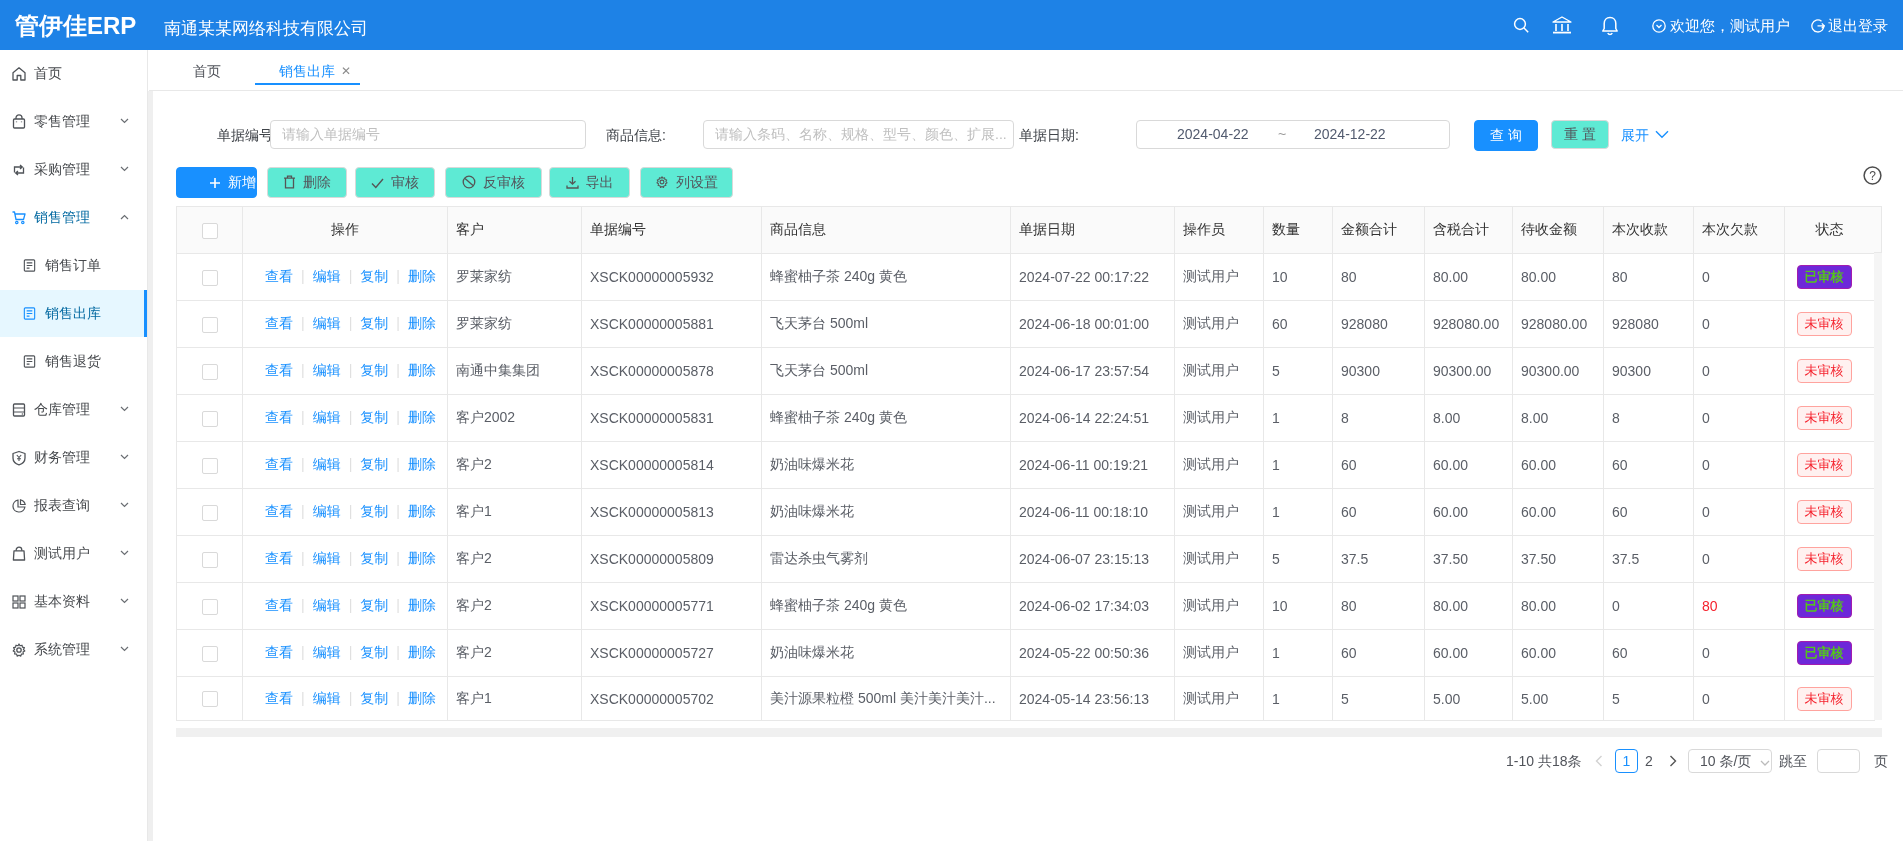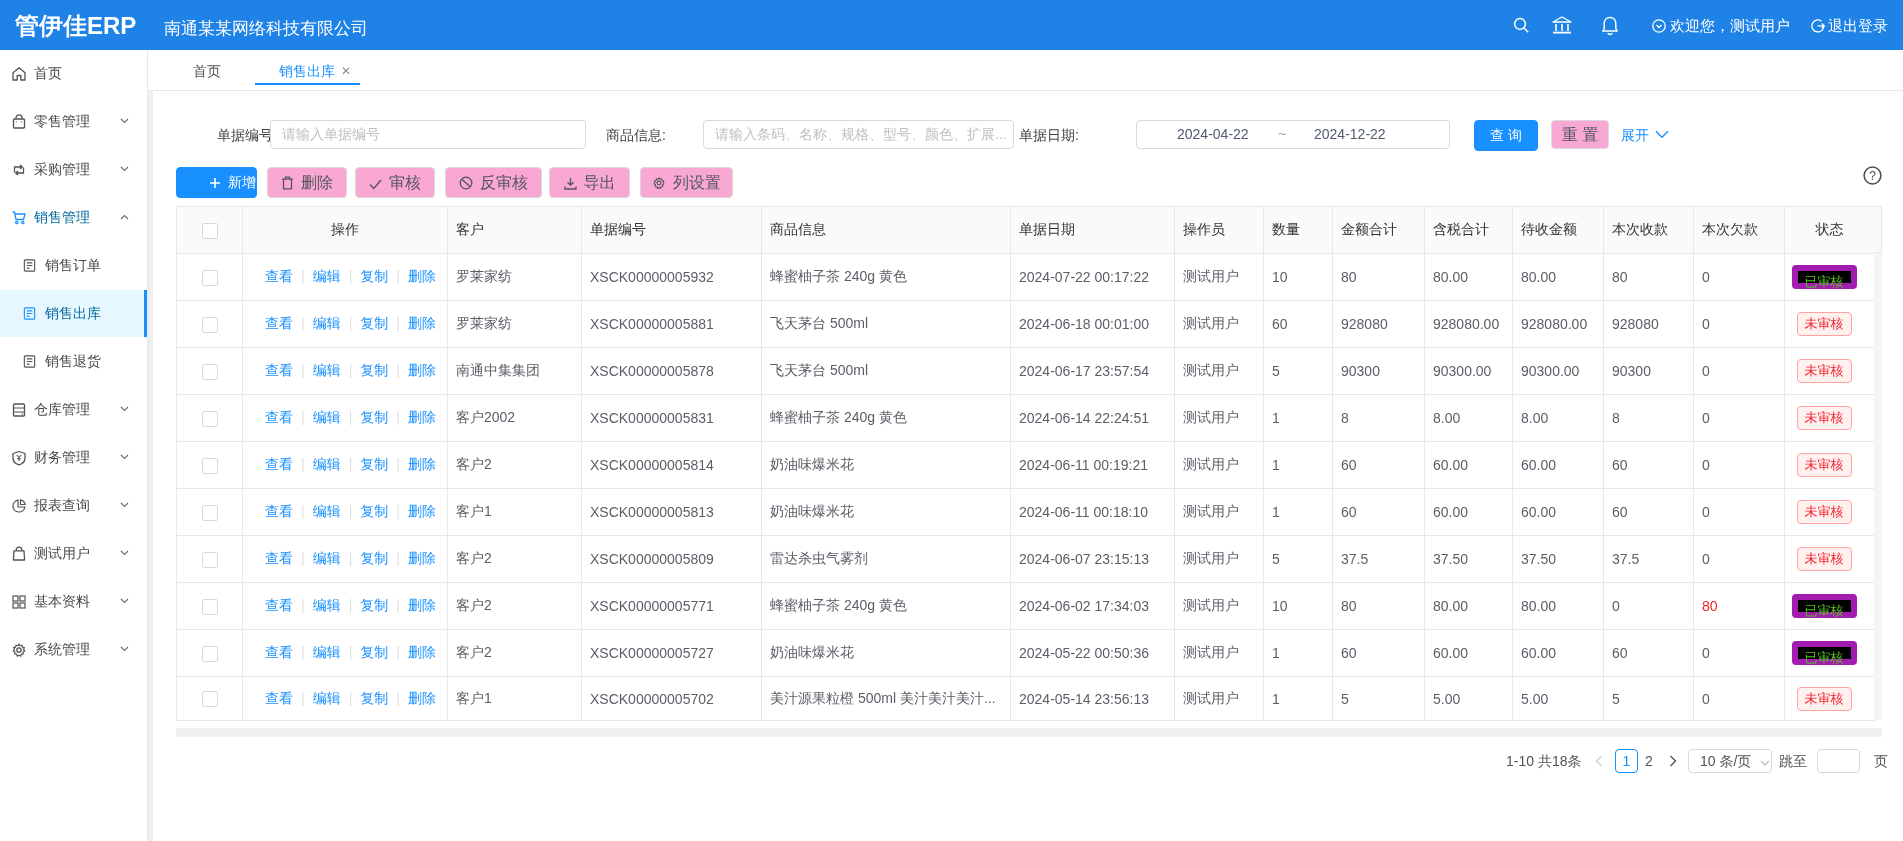--- a/index.html
+++ b/index.html
@@ -26,39 +26,39 @@
 .mi.selbg { background:#e6f7ff; }
 .selbar { position:absolute; right:0; width:3px; background:#1890ff; }
 
 #tabs { position:absolute; left:149px; top:50px; width:1754px; height:41px; background:#fff; border-bottom:1px solid #e8e8e8; }
 .tabtx { position:absolute; top:13px; font-size:14px; color:#50535a; }
 .inkbar { position:absolute; left:106px; top:33px; width:105px; height:2px; background:#1890ff; }
 
 .flabel { position:absolute; font-size:14px; color:#3f4349; top:127px; }
 .finput { position:absolute; top:120px; height:29px; border:1px solid #d9d9d9; border-radius:4px; background:#fff;
   font-size:14px; color:#bfbfbf; line-height:27px; padding-left:11px; }
-.btn { position:absolute; top:167px; height:31px; border:1px solid #d9d9d9; border-radius:4px; background:#f9a8d4;
-  font-size:16px; color:#53565c; text-align:center; }
+.btn { position:absolute; top:167px; height:31px; border:1px solid #d9d9d9; border-radius:4px; background:#5eead4;
+  font-size:14px; color:#53565c; text-align:center; }
 .btn svg, .btnp svg { vertical-align:-2px; margin-right:7px; }
 .btnp { position:absolute; height:31px; border-radius:4px; background:#1890ff; color:#fff; font-size:14px; text-align:center; border:1px solid #1890ff; }
 
 #tbl { position:absolute; left:176px; top:206px; width:1698px; border-collapse:collapse; table-layout:fixed; font-size:14px; }
 #tbl th { height:47px; background:#fafafa; color:#323232; font-weight:normal; border:1px solid #e8e8e8; text-align:left; padding:0 0 0 8px; }
 #tbl td { height:47px; color:#5a5e66; border:1px solid #e8e8e8; padding:0 0 0 8px; background:#fff; overflow:hidden; white-space:nowrap; }
 #tbl th.c, #tbl td.c { text-align:center; padding:0; }
 #tbl tr.last td { height:44px; }
 #tbl td.ops { text-align:center; padding:0 0 0 11px; }
 #tbl td.st { text-align:center; padding:0 11px 0 0; }
 #tbl tr.hr th { border-top:1px solid #e8e8e8; }
 #tbl { border-left:none; }
 a.lk { color:#1890ff; text-decoration:none; }
 .sep { color:#e0e0e0; padding:0 8px; }
 .cb { display:inline-block; width:16px; height:16px; border:1px solid #d9d9d9; border-radius:2px; background:#fff; vertical-align:middle; }
 .badge { display:inline-block; height:24px; line-height:22px; padding:0 7px; border-radius:4px; font-size:13px; }
-.bg-g { color:#54c41d; background:#000000; border:6px solid #a21caf; }
+.bg-g { color:#54c41d; background:#6d28d9; border:1px solid #a21caf;font-weight:bold; }
 .bg-r { color:#f5222d; background:#fff1f0; border:1px solid #ffa39e; }
 .red { color:#f5222d; }
 
 .pg { position:absolute; font-size:14px; color:#50535a; }
 .pgbox { position:absolute; top:749px; height:24px; border:1px solid #d9d9d9; border-radius:4px; background:#fff; }
 </style>
 </head>
 <body>
 
 <div id="hdr">

